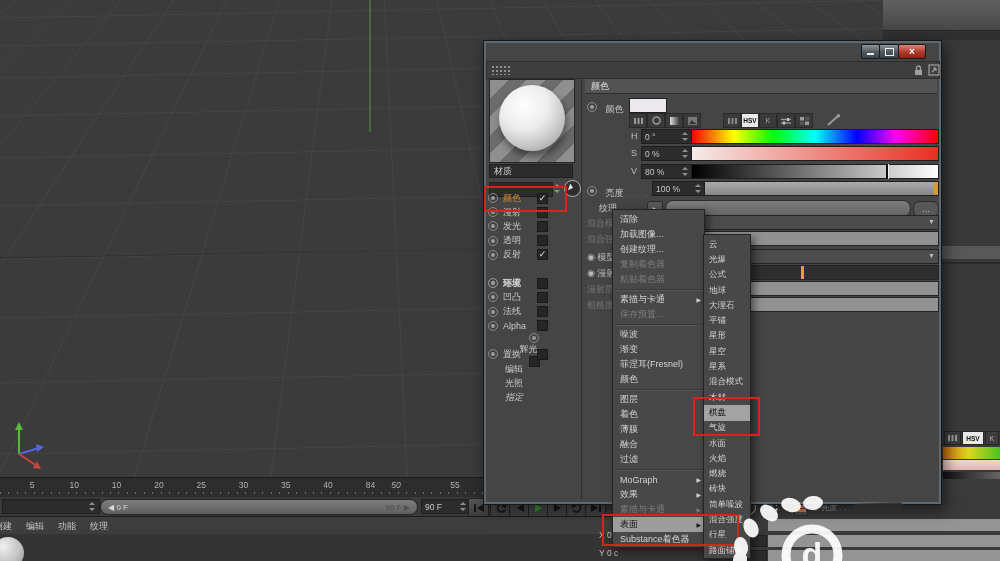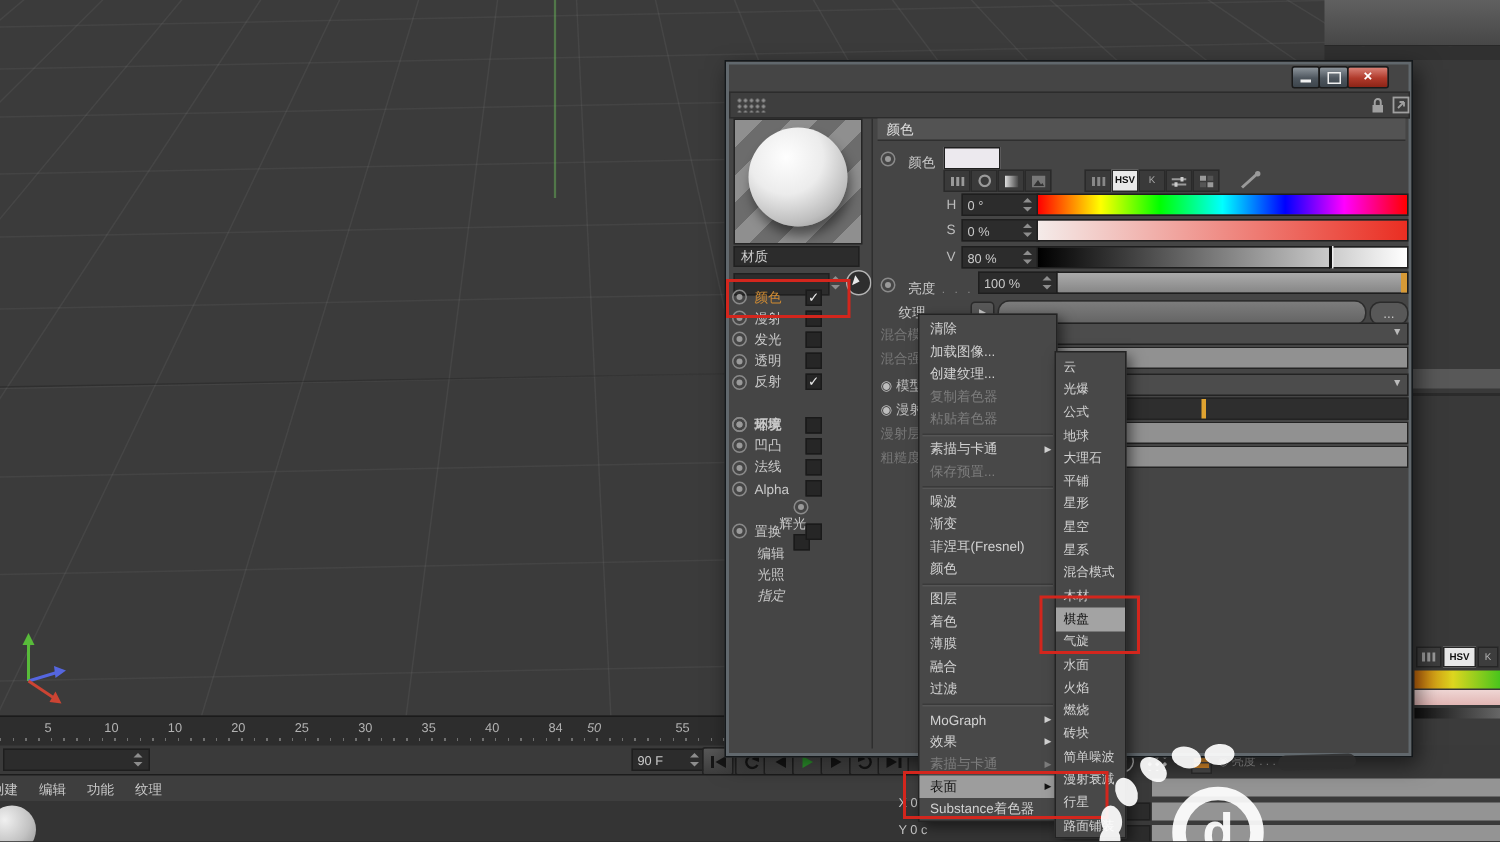--- a/index.html
+++ b/index.html
@@ -216,20 +216,24 @@
       </div>
     <div class="tickdots"></div>
   </div>
 
   <div class="a scrubrow">
     <div class="a numfield" style="left:2px;top:2px;width:90px;height:13px;">
       <span style="flex:1"></span>
         <span class="stepper"></span>
     </div>
   </div>
+  <div class="a scrubtrack">
+    <span class="t8" style="color:#d8d8d8;">◀ <span>0 F</span></span>
+    <span class="t8" style="color:#4e4e4e;"><span>90 F</span> ▶</span>
+  </div>
   <div class="a numfield" style="left:421px;top:499px;width:42px;height:13px;">
     <span>90 F</span>
       <span style="flex:1"></span>
       <span class="stepper"></span>
   </div>
 
   <div class="a pbtn" style="left:468px;top:498px;">
     <svg width="12" height="10">
         <rect x="1" y="1" width="2" height="8" fill="#161616"></rect>
         <path d="M11 1 L4 5 L11 9 Z" fill="#161616"></path>
@@ -628,21 +632,21 @@
       <div class="smi">星系</div>
       <div class="smi">混合模式</div>
       <div class="smi">木材</div>
       <div class="smi hl">棋盘</div>
       <div class="smi">气旋</div>
       <div class="smi">水面</div>
       <div class="smi">火焰</div>
       <div class="smi">燃烧</div>
       <div class="smi">砖块</div>
       <div class="smi">简单噪波</div>
-      <div class="smi">漫射衰减</div>
+      <div class="smi">混合强度</div>
       <div class="smi">行星</div>
       <div class="smi">路面铺装</div>
     </div>
 
   <div class="a redbox" style="left:484px;top:186px;width:79px;height:22px;"></div>
   <div class="a redbox" style="left:693px;top:397px;width:63px;height:35px;"></div>
   <div class="a redbox" style="left:602px;top:514px;width:133px;height:28px;"></div>
 
   <svg class="a wm" style="left:690px;top:465px;" width="200" height="96">
     <g fill="#fff" opacity="0.92">

